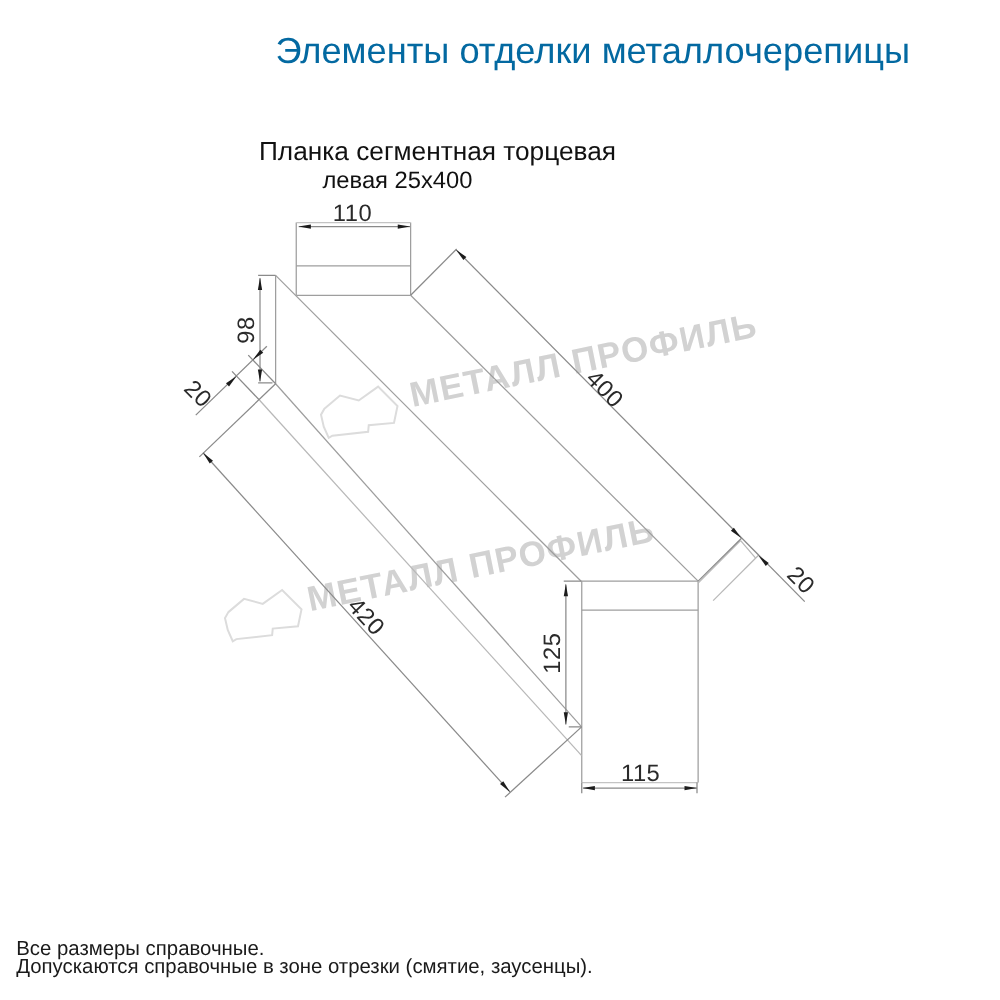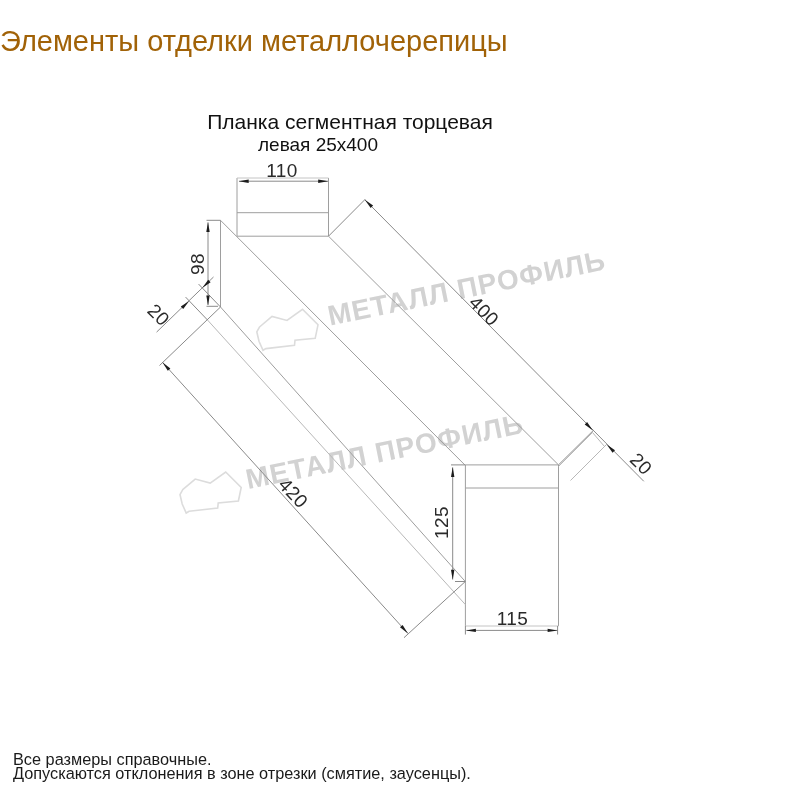--- a/index.html
+++ b/index.html
@@ -1,30 +1,30 @@
 <!DOCTYPE html>
 <html><head>
 <meta charset="utf-8">
 <style>
   html,body{margin:0;padding:0;background:#fff;width:800px;height:800px;overflow:hidden;}
   body{font-family:"Liberation Sans", sans-serif;position:relative;will-change:transform;}
   .abs{position:absolute;}
-  #title{top:24.5px;left:0;width:728px;text-align:left;font-size:29px;color:#a16207;}
+  #title{top:24.5px;left:0;width:728px;text-align:right;font-size:29px;color:#0369a1;}
   #sub1{top:109.5px;left:0;width:700px;text-align:center;font-size:21px;color:#111;}
   #sub2{top:133.5px;left:0;width:636px;text-align:center;font-size:19px;color:#111;}
   #foot1{top:750px;left:13px;font-size:16.3px;color:#1a1a1a;}
   #foot2{top:763.5px;left:13px;font-size:16.3px;color:#1a1a1a;}
 </style>
 </head>
 <body>
 <div class="abs" id="title">Элементы отделки металлочерепицы</div>
 <div class="abs" id="sub1">Планка сегментная торцевая</div>
 <div class="abs" id="sub2">левая 25х400</div>
 <div class="abs" id="foot1">Все размеры справочные.</div>
-<div class="abs" id="foot2">Допускаются отклонения в зоне отрезки (смятие, заусенцы).</div>
+<div class="abs" id="foot2">Допускаются справочные в зоне отрезки (смятие, заусенцы).</div>
 <svg class="abs" style="top:0;left:0" width="800" height="800" viewBox="0 0 800 800">
 
   <g stroke="#dcdcdc" fill="none" stroke-width="1.6">
     <path d="M259.5,327.0 L272.0,316.4 L287.0,320.4 L302.5,309.3 L318.0,324.8 L315.2,338.3 L295.0,340.2 L294.5,345.4 L265.9,348.6 L263.0,350.3 L259.0,341.3 L256.8,331.8 Z"></path>
     <path d="M182.7,489.7 L195.2,479.1 L210.2,483.1 L225.7,472.0 L241.2,487.5 L238.4,501.0 L218.2,502.9 L217.7,508.1 L189.1,511.3 L186.2,513.0 L182.2,504.0 L180.0,494.5 Z"></path>
   </g>
   <g fill="#d2d2d2" font-family="Liberation Sans, sans-serif" font-size="28" font-weight="bold" letter-spacing="1.0">
     <text transform="translate(330,325.5) rotate(-11.5)">МЕТАЛЛ ПРОФИЛЬ</text>
     <text transform="translate(248,489) rotate(-11.5)">МЕТАЛЛ ПРОФИЛЬ</text>
   </g>

